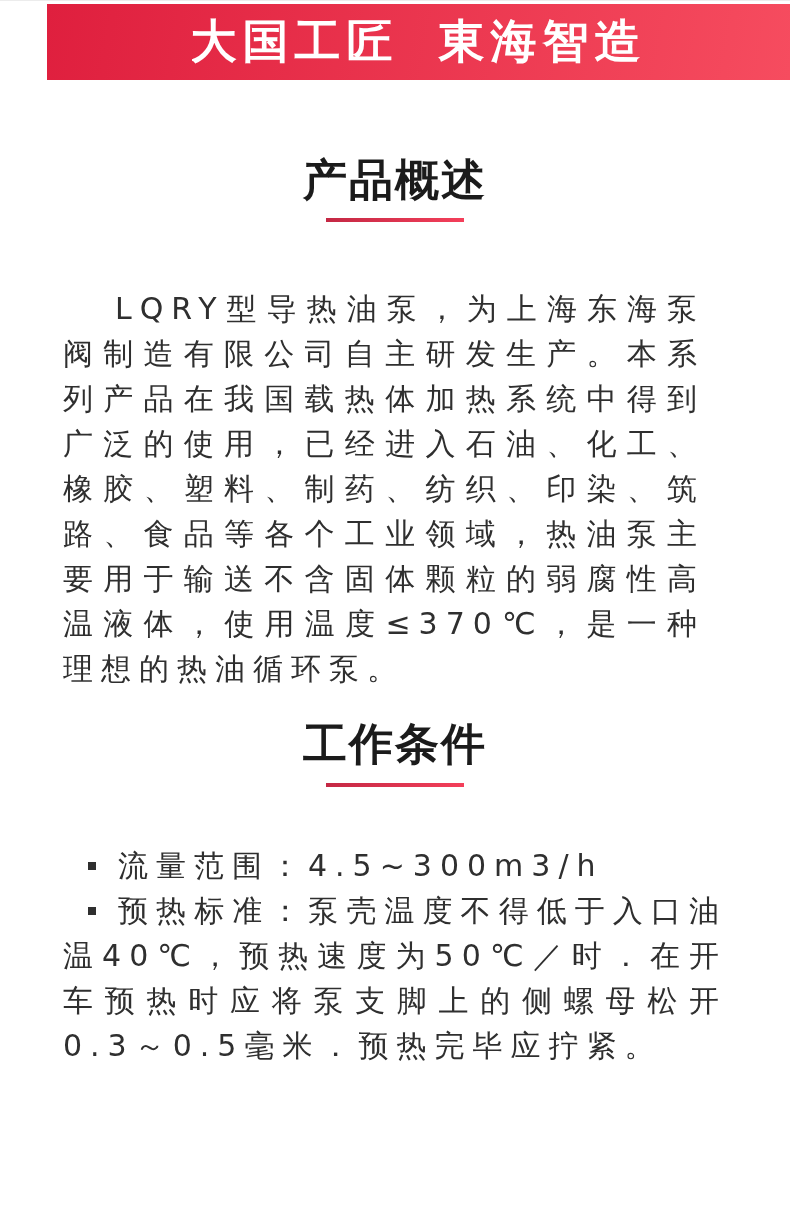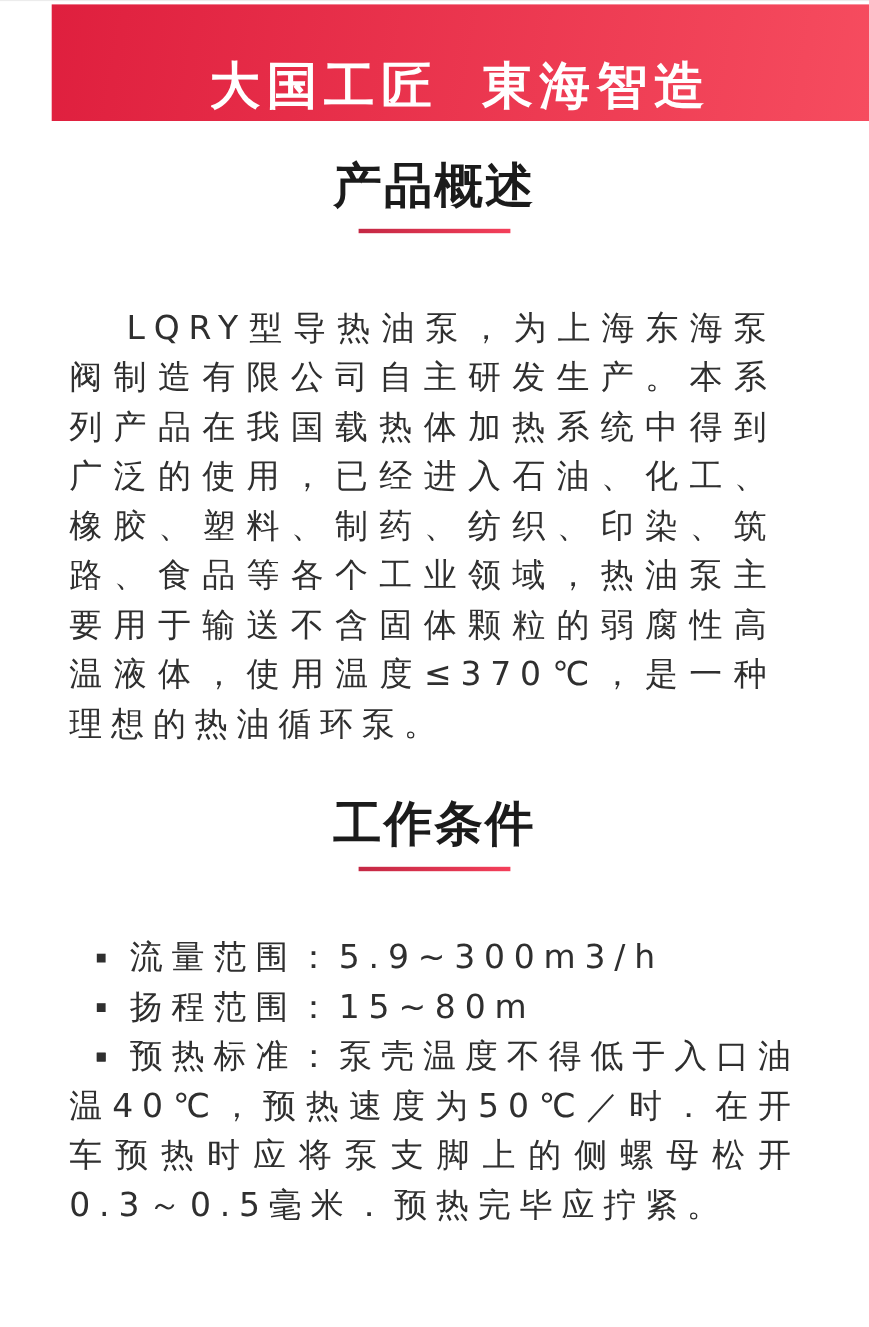--- a/index.html
+++ b/index.html
@@ -18,45 +18,45 @@
     background: #ffffff;
     font-family: "DejaVu Sans", "Liberation Sans", sans-serif;
     overflow: hidden;
   }
   .top-strip {
     height: 4px;
     background: #ffffff;
     border-top: 1px solid #ececec;
   }
   .banner {
-    height: 106px;
+    height: 76px;
     background: linear-gradient(100deg, var(--banner-left) 0%, var(--banner-right) 100%);
     display: flex;
-    align-items: flex-end;
+    align-items: center;
     justify-content: center;
     margin-left: 47px;
   }
   .banner-title {
     color: #ffffff;
     font-size: 46px;
     font-weight: bold;
     letter-spacing: 6px;
     word-spacing: 18px;
     white-space: nowrap;
   }
   .section-title {
     text-align: center;
     font-size: 44px;
     line-height: 48px;
     font-weight: bold;
     color: var(--title-color);
     letter-spacing: 2px;
   }
-  .title-overview { margin-top: 36px; }
-  .title-working  { margin-top: 45px; font-family: Liberation Serif, serif; }
+  .title-overview { margin-top: 76px; }
+  .title-working  { margin-top: 30px; font-family: Liberation Serif, serif; }
   .title-underline {
     width: 138px;
     height: 4px;
     margin: 14px auto 0 auto;
     background: linear-gradient(to right, var(--underline-left), var(--underline-right));
   }
   .overview-paragraph {
     margin: 64px 85px 0 63px;
     font-size: 30px;
     line-height: 45px;
@@ -100,24 +100,24 @@
 <div class="section-title title-overview">产品概述</div>
 <div class="title-underline"></div>
 
 <p class="overview-paragraph">LQRY型导热油泵，为上海东海泵阀制造有限公司自主研发生产。本系列产品在我国载热体加热系统中得到广泛的使用，已经进入石油、化工、橡胶、塑料、制药、纺织、印染、筑路、食品等各个工业领域，热油泵主要用于输送不含固体颗粒的弱腐性高温液体，使用温度≤370℃，是一种理想的热油循环泵。</p>
 
 <div class="section-title title-working">工作条件</div>
 <div class="title-underline"></div>
 
 <ul class="spec-list">
   <li class="spec-item">
-    <span class="bullet"></span><span>流量范围：5.9~300m3/h</span>
+    <span class="bullet"></span><span>流量范围：4.5~300m3/h</span>
   </li>
   <li class="spec-item">
-    <span class="bullet"></span><span>扬程范围：15~80m</span>
+    <span class="bullet"></span>
   </li>
   <li class="spec-item">
     <span class="bullet"></span>
   </li>
   <li class="spec-item">
     <span class="bullet"></span><span>预热标准：泵壳温度不得低于入口油温40℃，预热速度为50℃／时．在开车预热时应将泵支脚上的侧螺母松开0.3～0.5毫米．预热完毕应拧紧。</span>
   </li>
 </ul>
 
 </body></html>

